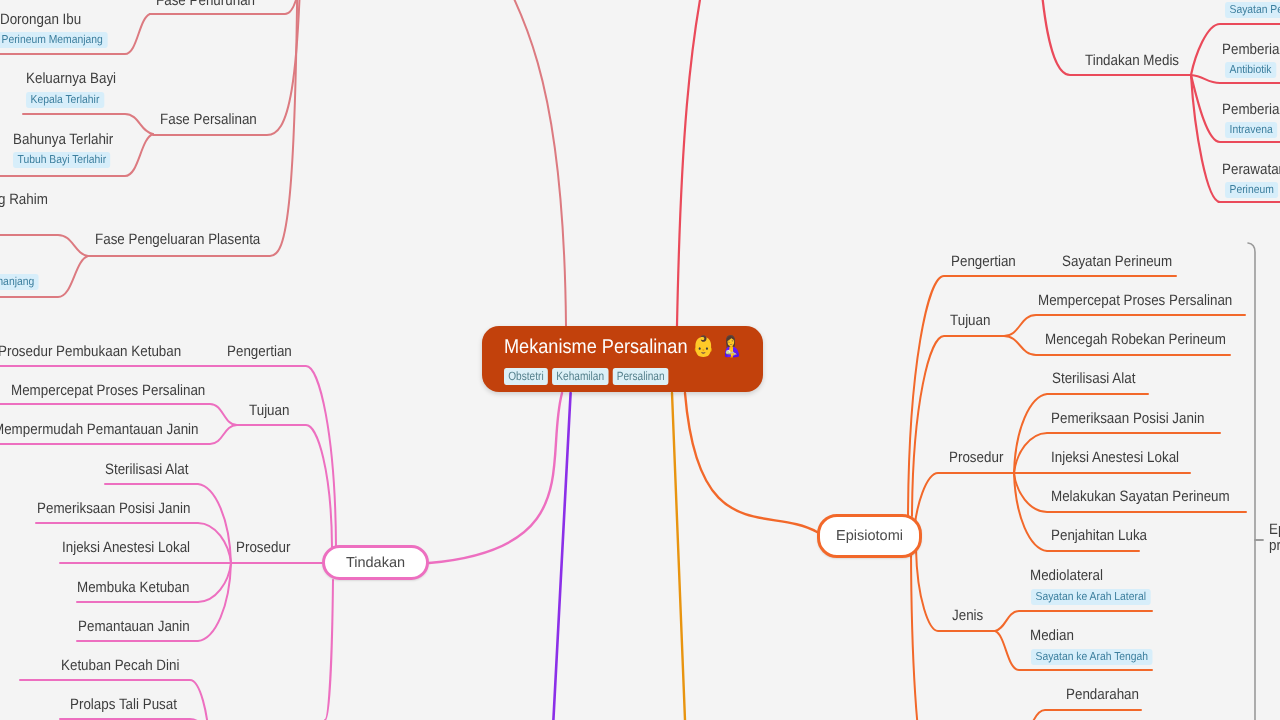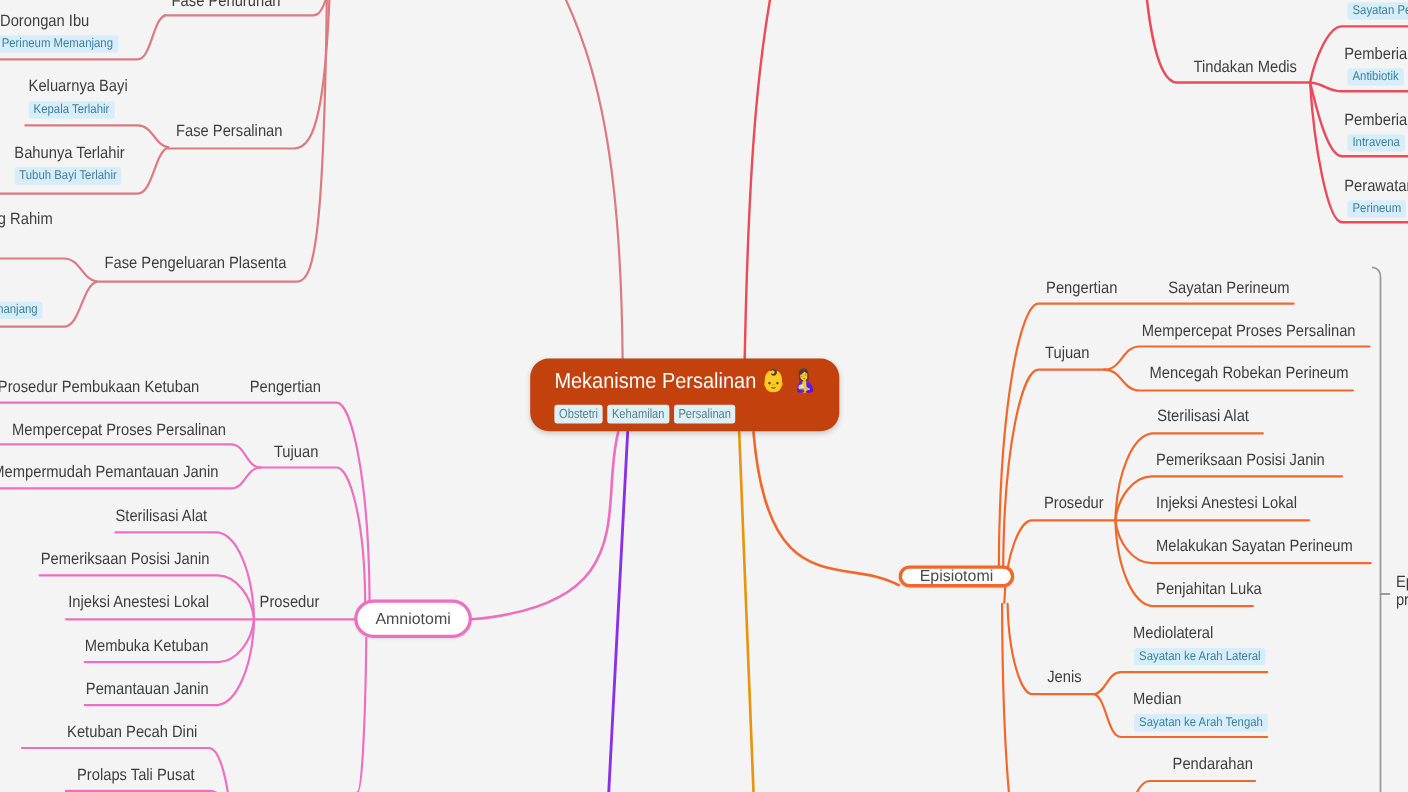--- a/index.html
+++ b/index.html
@@ -86,22 +86,22 @@
       <path d="M1255,540 L1263,540" fill="none" stroke="#9a9a9a" stroke-width="1.8" stroke-linecap="round"></path>
     </svg>
   <div id="root">
     <div class="title">Mekanisme Persalinan 👶 🤱</div>
     <div class="tags">
         <span>Obstetri</span>
         <span>Kehamilan</span>
         <span>Persalinan</span>
       </div>
   </div>
-<div class="pill" style="left: 322px; top: 545px; width: 107px; height: 35px; border: 3px solid rgb(237, 111, 192);">Amniotomi</div>
-    <div class="pill" style="left: 817px; top: 514px; width: 105px; height: 20px; border: 3px solid rgb(242, 104, 42);">Episiotomi</div>
+<div class="pill" style="left: 322px; top: 545px; width: 107px; height: 35px; border: 3px solid rgb(237, 111, 192);">Tindakan</div>
+    <div class="pill" style="left: 817px; top: 514px; width: 105px; height: 44px; border: 3px solid rgb(242, 104, 42);">Episiotomi</div>
     <div class="lbl" style="left: 156px; top: -8px;">Fase Penurunan</div>
     <div class="lbl" style="left: 0px; top: 11px;">Dorongan Ibu</div>
     <div class="tg" style="left: -3px; top: 32px;">Perineum Memanjang</div>
     <div class="lbl" style="left: 26px; top: 70px;">Keluarnya Bayi</div>
     <div class="tg" style="left: 26px; top: 92px;">Kepala Terlahir</div>
     <div class="lbl" style="left: 160px; top: 111px;">Fase Persalinan</div>
     <div class="lbl" style="left: 13px; top: 131px;">Bahunya Terlahir</div>
     <div class="tg" style="left: 13px; top: 152px;">Tubuh Bayi Terlahir</div>
     <div class="lbl" style="left: -2px; top: 191px;">g Rahim</div>
     <div class="lbl" style="left: 95px; top: 231px;">Fase Pengeluaran Plasenta</div>

